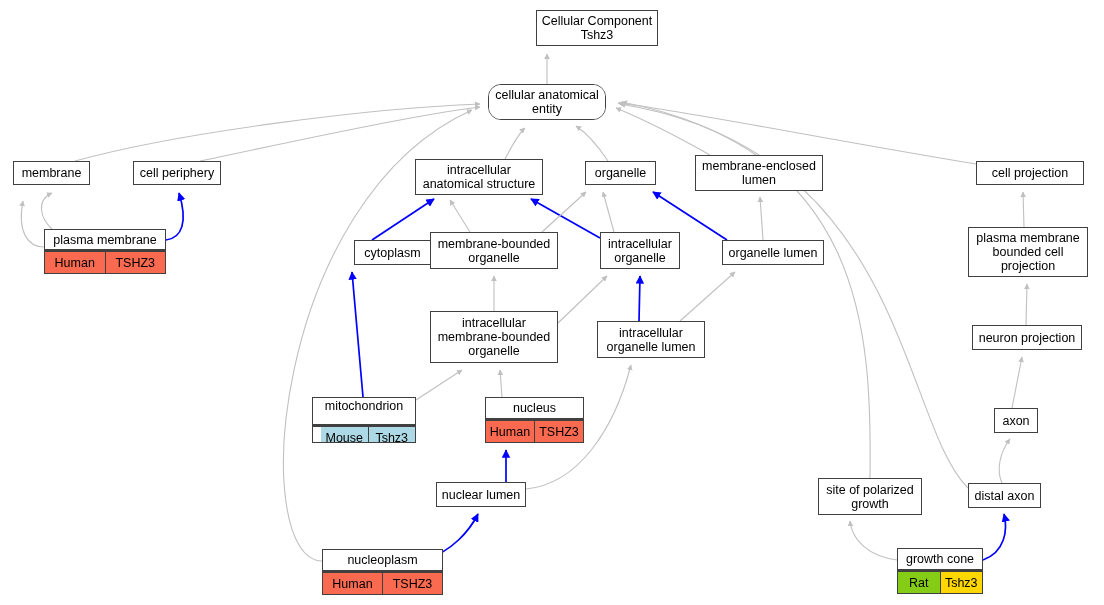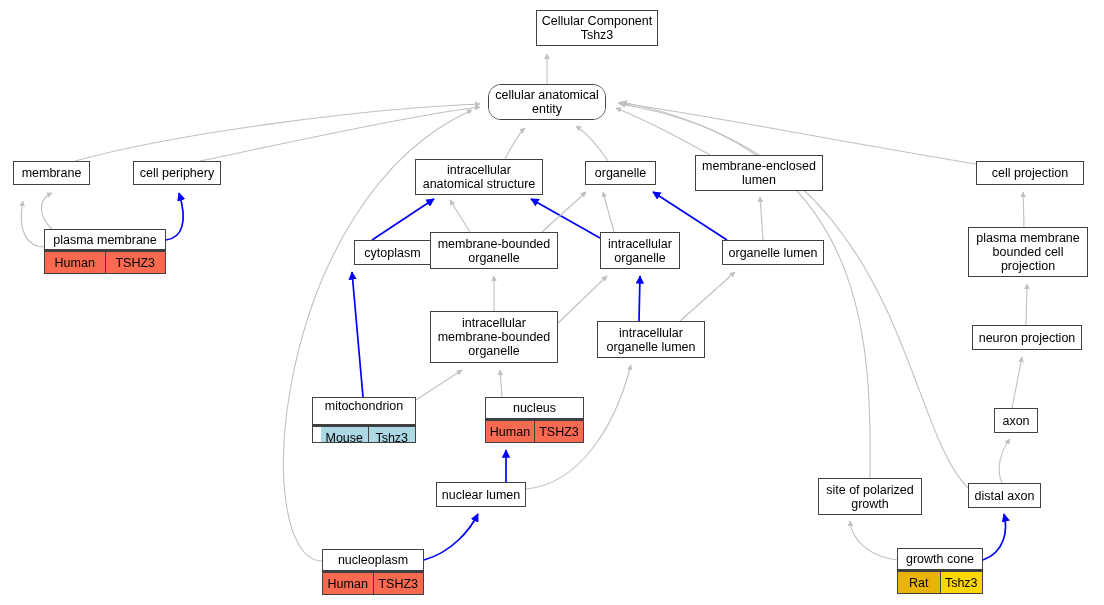--- a/index.html
+++ b/index.html
@@ -185,28 +185,28 @@
       <div class="node" style="left: 436px; top: 482px; width: 90px; height: 25px; border-color: rgb(64, 64, 64);">
         <div class="title">nuclear lumen</div>
       </div>
       <div class="node" style="left: 818px; top: 478px; width: 104px; height: 37px; border-color: rgb(64, 64, 64);">
         <div class="title">site of polarized
 growth</div>
       </div>
       <div class="node" style="left: 968px; top: 483px; width: 73px; height: 25px; border-color: rgb(64, 64, 64);">
         <div class="title">distal axon</div>
       </div>
-      <div class="node" style="left: 322px; top: 549px; width: 102px; height: 46px; border-color: rgb(64, 64, 64);">
+      <div class="node" style="left: 322px; top: 549px; width: 121px; height: 46px; border-color: rgb(64, 64, 64);">
         <div class="title">nucleoplasm</div>
         <div class="genes" style="border-top-color: rgb(64, 64, 64);">
           <div class="cell" style="background: rgb(250, 106, 80); border-left-color: rgb(64, 64, 64);">Human</div>
           <div class="cell" style="background: rgb(250, 106, 80); border-left-color: rgb(64, 64, 64);">TSHZ3</div>
         </div>
       </div>
       <div class="node" style="left: 897px; top: 548px; width: 86px; height: 46px; border-color: rgb(64, 64, 64);">
         <div class="title">growth cone</div>
         <div class="genes" style="border-top-color: rgb(64, 64, 64);">
-          <div class="cell" style="background: #eab308; border-left-color: rgb(64, 64, 64);">Rat</div>
+          <div class="cell" style="background: #84cc16; border-left-color: rgb(64, 64, 64);">Rat</div>
           <div class="cell" style="background: rgb(255, 215, 0); border-left-color: rgb(64, 64, 64);">Tshz3</div>
         </div>
       </div>
     </div>
 </div>
 
 </body></html>

